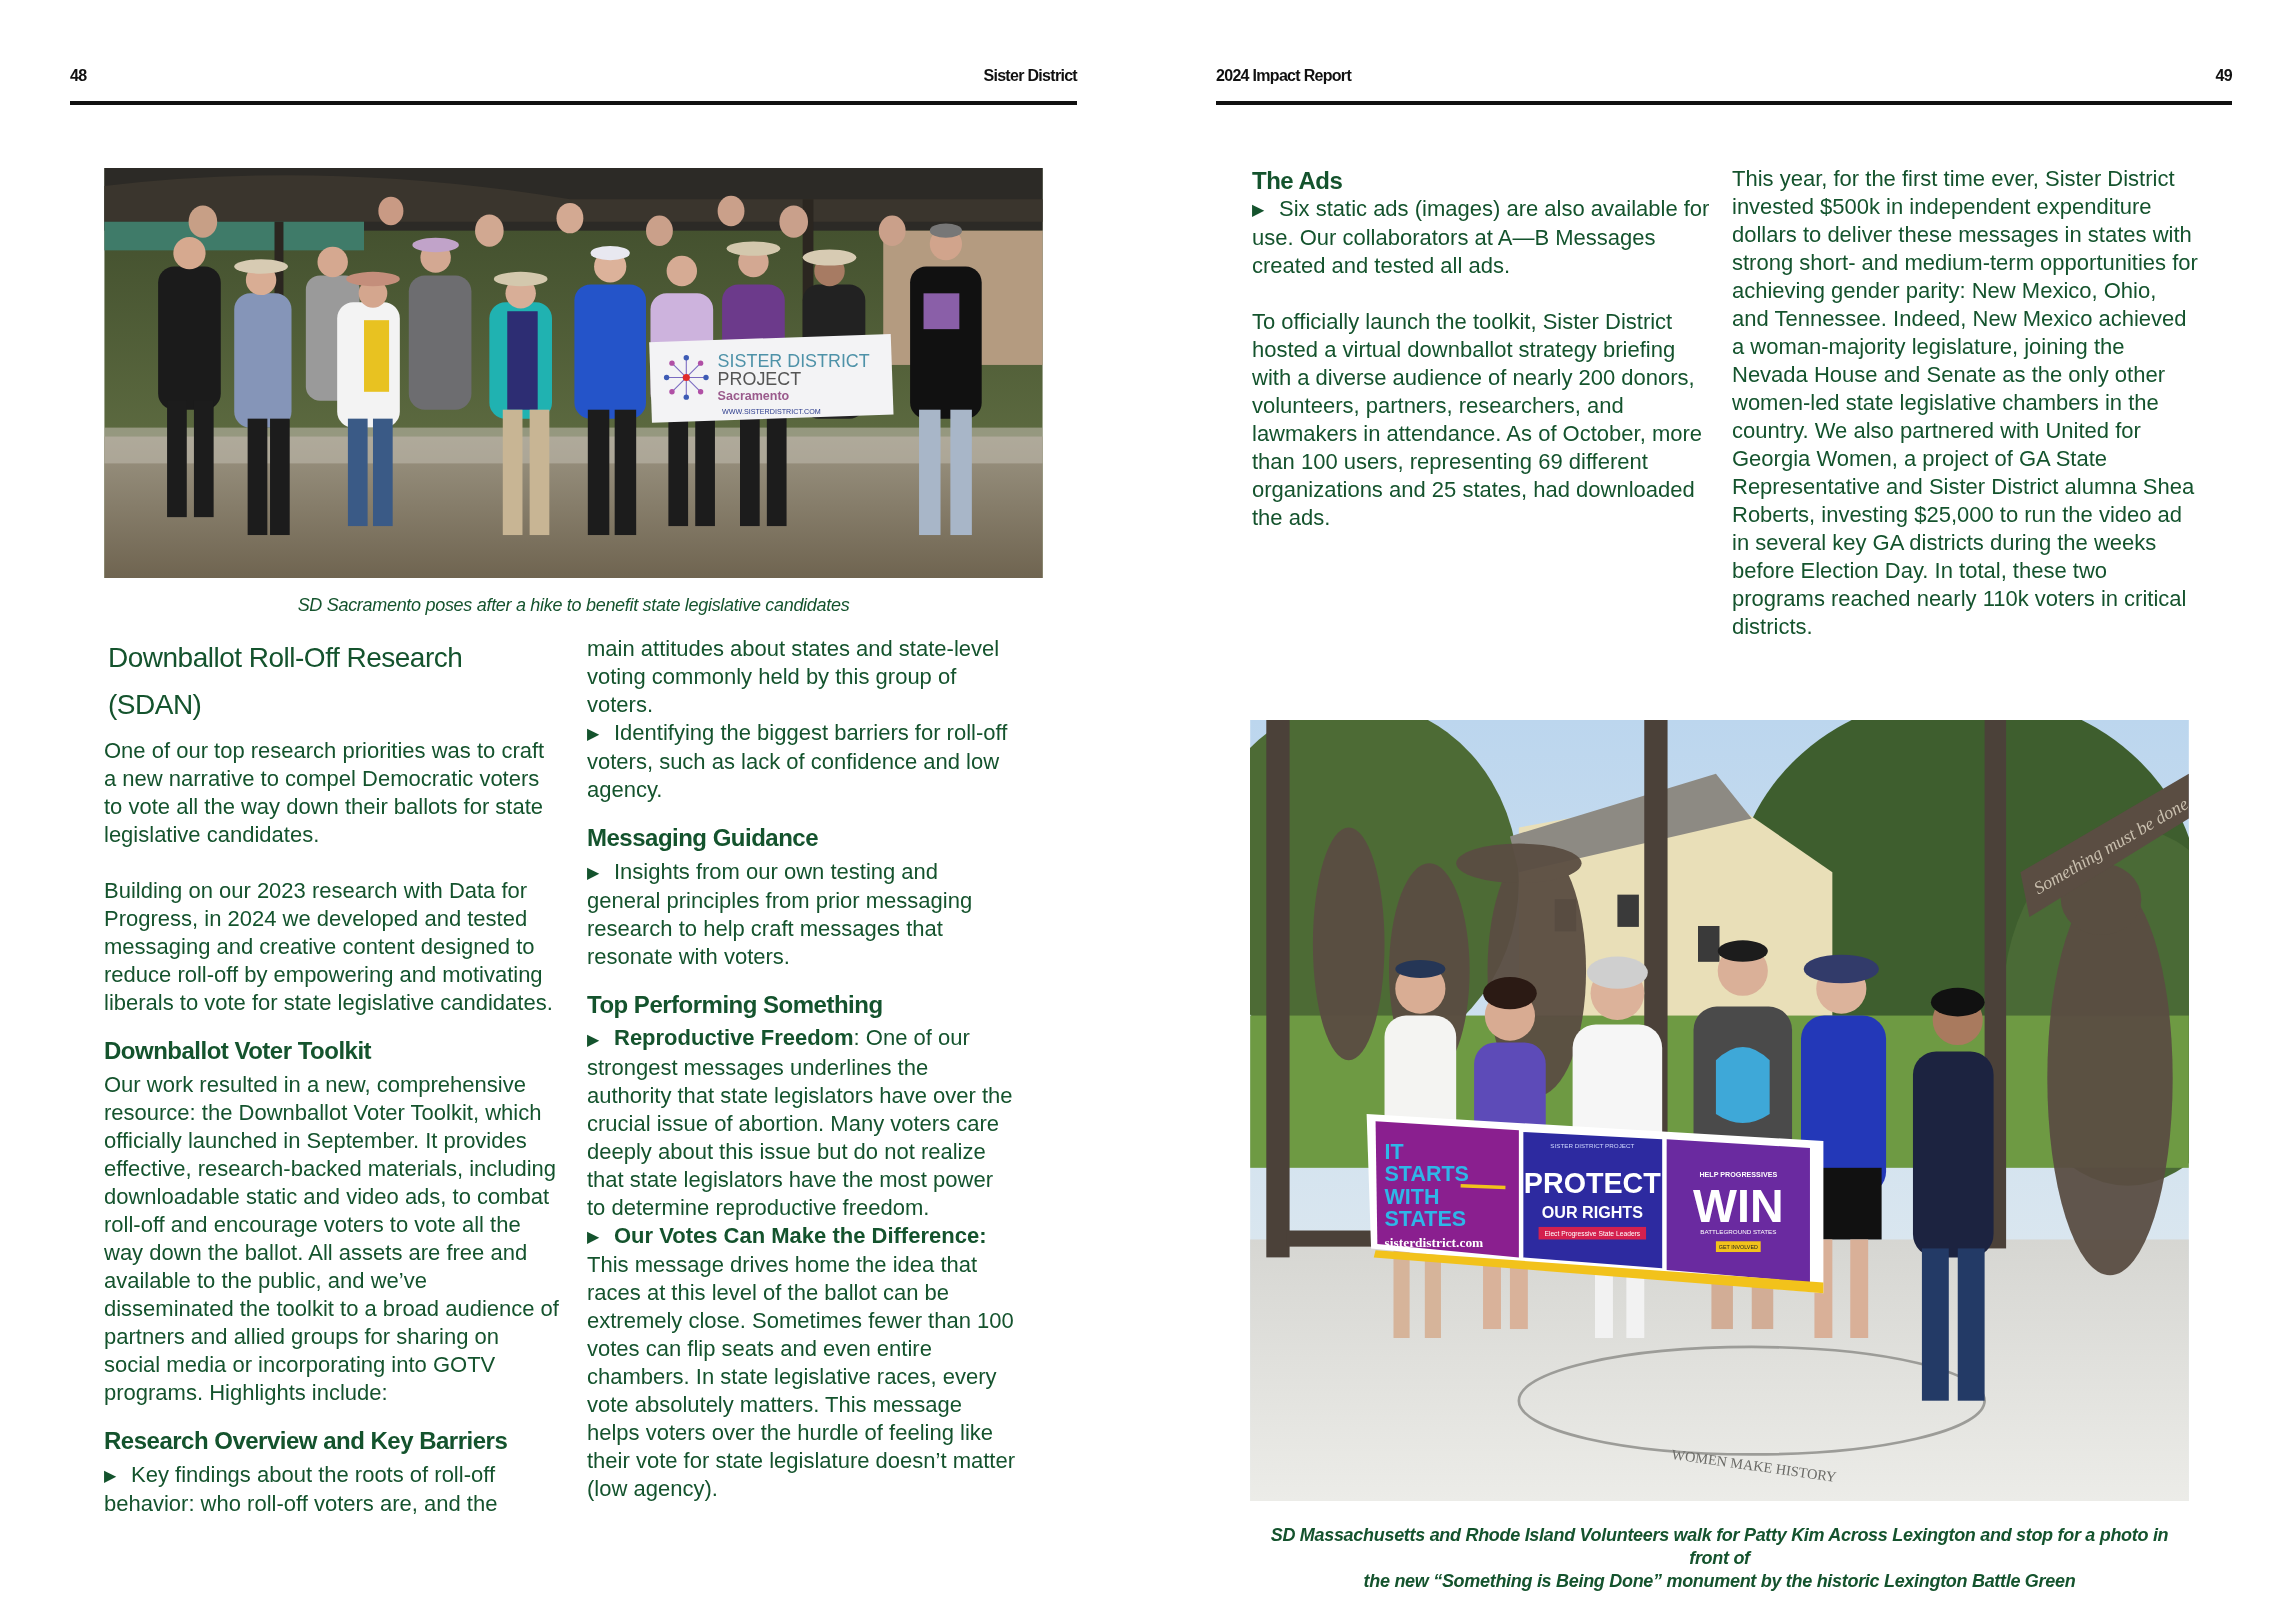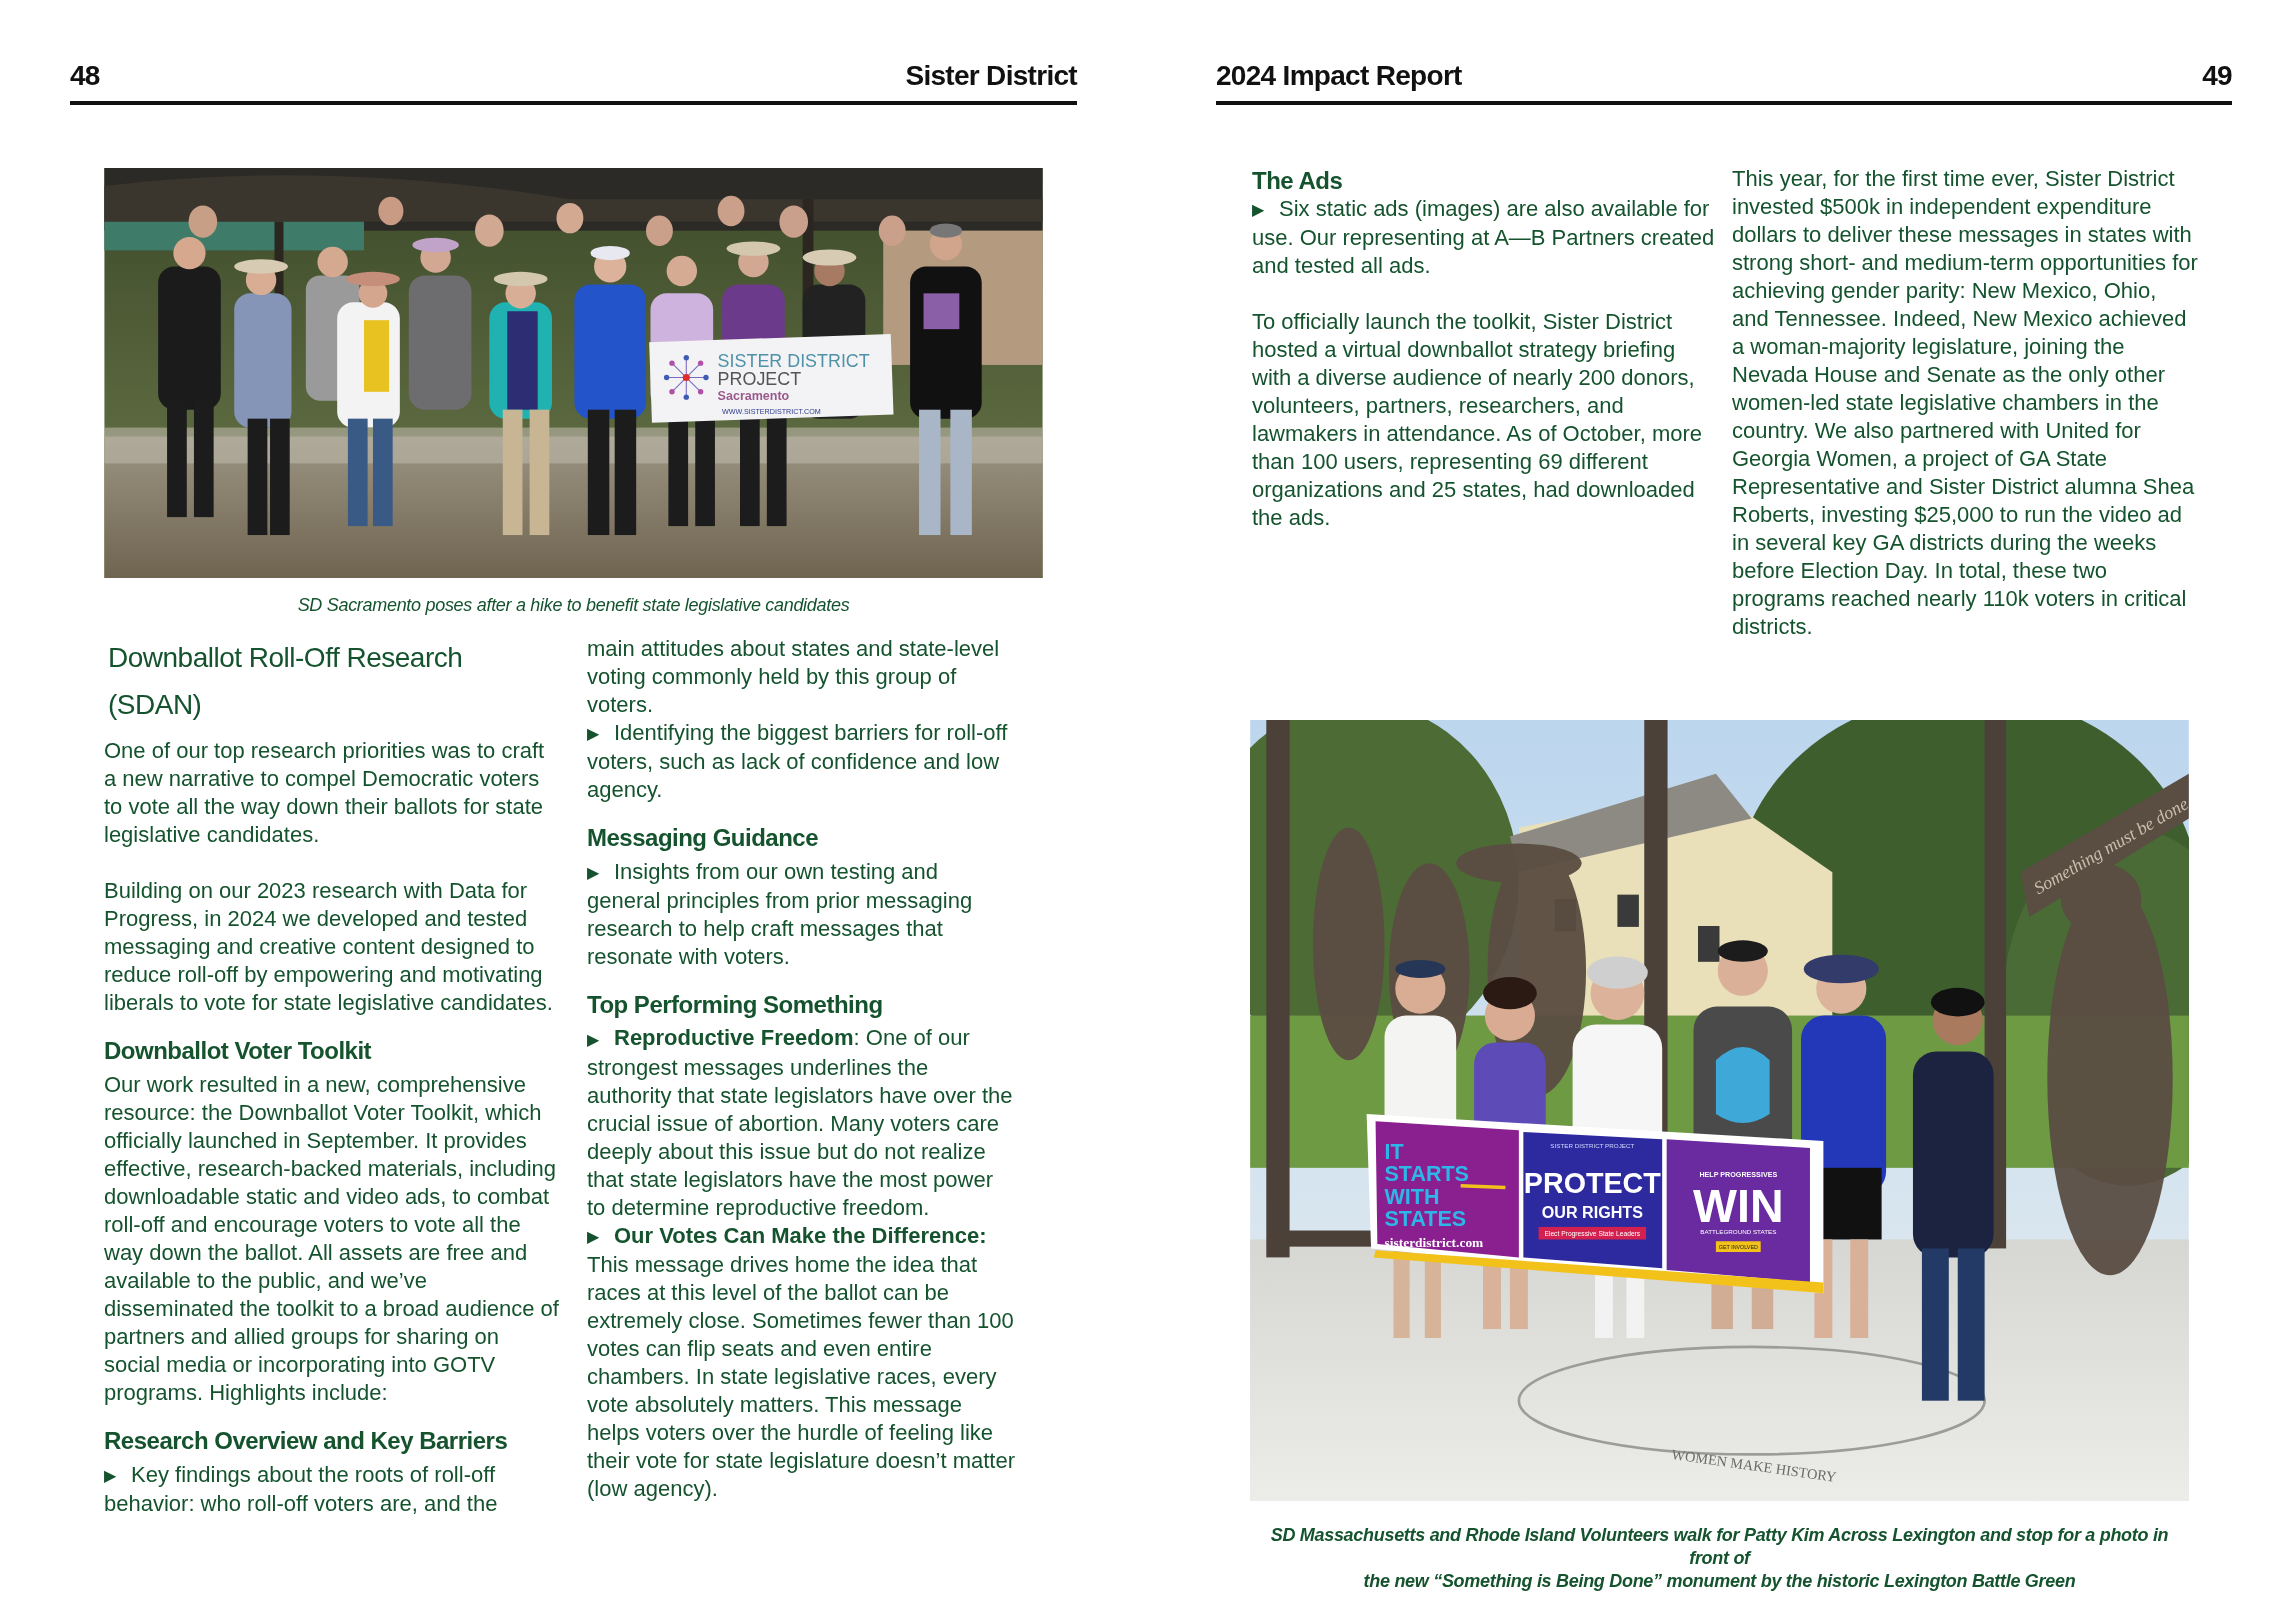--- a/index.html
+++ b/index.html
@@ -1,19 +1,19 @@
 <!DOCTYPE html>
 <html style="font-size:14.3px"><head>
 <meta charset="utf-8">
 <style>
   html, body { margin:0; padding:0; background:#ffffff; }
   body { width:2293px; height:1621px; position:relative; overflow:hidden;
          font-family:"Liberation Sans", "DejaVu Sans", sans-serif; color:#111; }
   .abs { position:absolute; }
-  .hdr { font-family:"Liberation Sans", sans-serif; font-weight:bold; font-size:28px;
+  .hdr { font-family:"Liberation Sans", sans-serif; font-weight:bold; font-size:16px;
          letter-spacing:-0.7px; color:#111; top:61px; line-height:29px;text-align:right; }
   .rule { height:3.6px; background:#111; top:101px; }
   .col { position:absolute; font-size:22px; line-height:28px; color:#14532d; }
   .col p { margin:0; }
   .h1 { font-weight:normal; font-size:28px; line-height:47px; letter-spacing:-0.5px; margin:4px; }
   .h2 { font-weight:bold; font-size:24px; line-height:32px; letter-spacing:-0.5px; margin:0 0 3.6px 0; }
   .gap { height:28px; }
   .gap2 { height:18px; }
   .bullet { display:inline-block; width:27px; font-size:16px; vertical-align:0.9px; }
   .cap { font-style:italic; font-size:18px; line-height:23px; text-align:center; color:#14532d;
@@ -185,21 +185,21 @@
     <span class="bullet">▶</span><b class="lead">Reproductive Freedom</b><span>:</span><span> One of our strongest messages underlines the authority that state legislators have over the crucial issue of abortion. Many voters care deeply about this issue but do not realize that state legislators have the most power to determine reproductive freedom.</span>
   </p>
   <p>
     <span class="bullet">▶</span><b class="lead">Our Votes Can Make the Difference:</b><span> This message drives home the idea that races at this level of the ballot can be extremely close. Sometimes fewer than 100 votes can flip seats and even entire chambers. In state legislative races, every vote absolutely matters. This message helps voters over the hurdle of feeling like their vote for state legislature doesn’t matter (low agency).</span>
   </p>
 </div>
 
 <div class="col" style="left:1252px; top:165px; width:466px;">
   <h2 class="h2" style="margin-bottom:-1.8px;">The Ads</h2>
   <p>
-    <span class="bullet">▶</span><span>Six static ads (images) are also available for use. Our representing at A—B Partners created and tested all ads.</span>
+    <span class="bullet">▶</span><span>Six static ads (images) are also available for use. Our collaborators at A—B Messages created and tested all ads.</span>
   </p>
   <div class="gap"></div>
   <p>To officially launch the toolkit, Sister District hosted a virtual downballot strategy briefing with a diverse audience of nearly 200 donors, volunteers, partners, researchers, and lawmakers in attendance. As of October, more than 100 users, representing 69 different organizations and 25 states, had downloaded the ads.</p>
 </div>
 
 <div class="col" style="left:1732px; top:165px; width:466px;">
   <p>This year, for the first time ever, Sister District invested $500k in independent expenditure dollars to deliver these messages in states with strong short- and medium-term opportunities for achieving gender parity: New Mexico, Ohio, and Tennessee. Indeed, New Mexico achieved a woman-majority legislature, joining the Nevada House and Senate as the only other women-led state legislative chambers in the country. We also partnered with United for Georgia Women, a project of GA State Representative and Sister District alumna Shea Roberts, investing $25,000 to run the video ad in several key GA districts during the weeks before Election Day. In total, these two programs reached nearly 110k voters in critical districts.</p>
 </div>
 
 <div class="photo" style="left:1250px; top:720px; width:939px; height:781px;">

